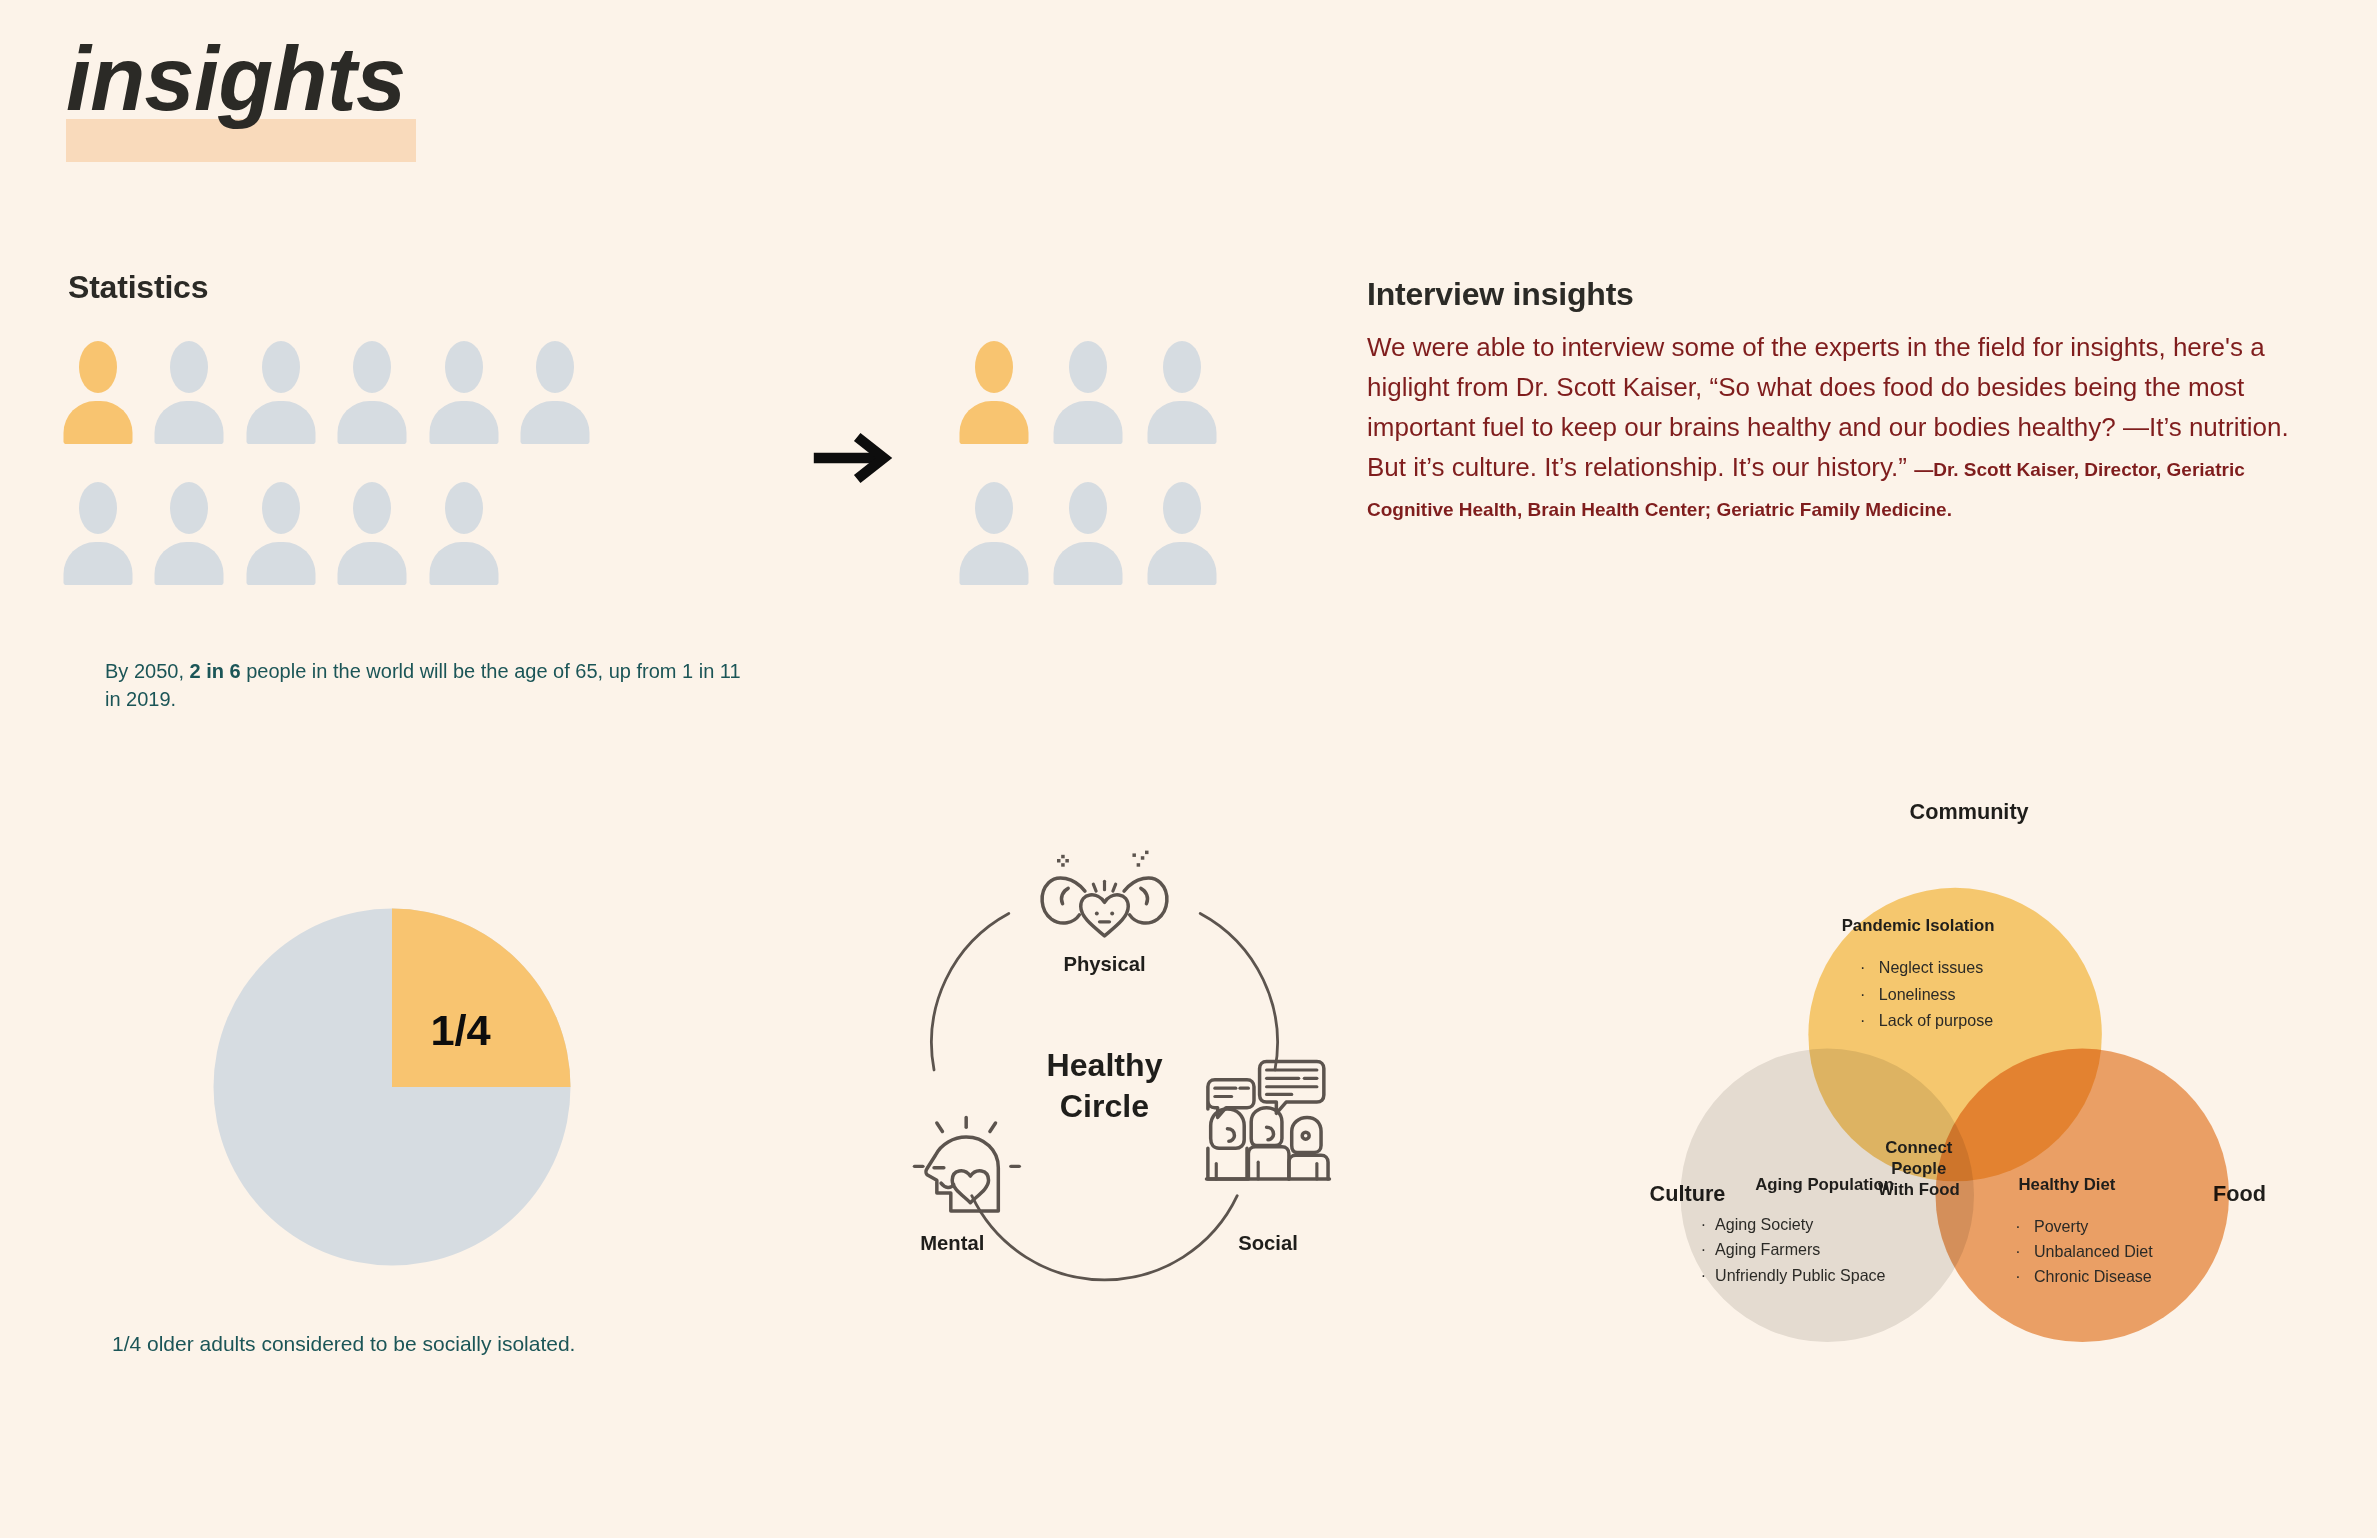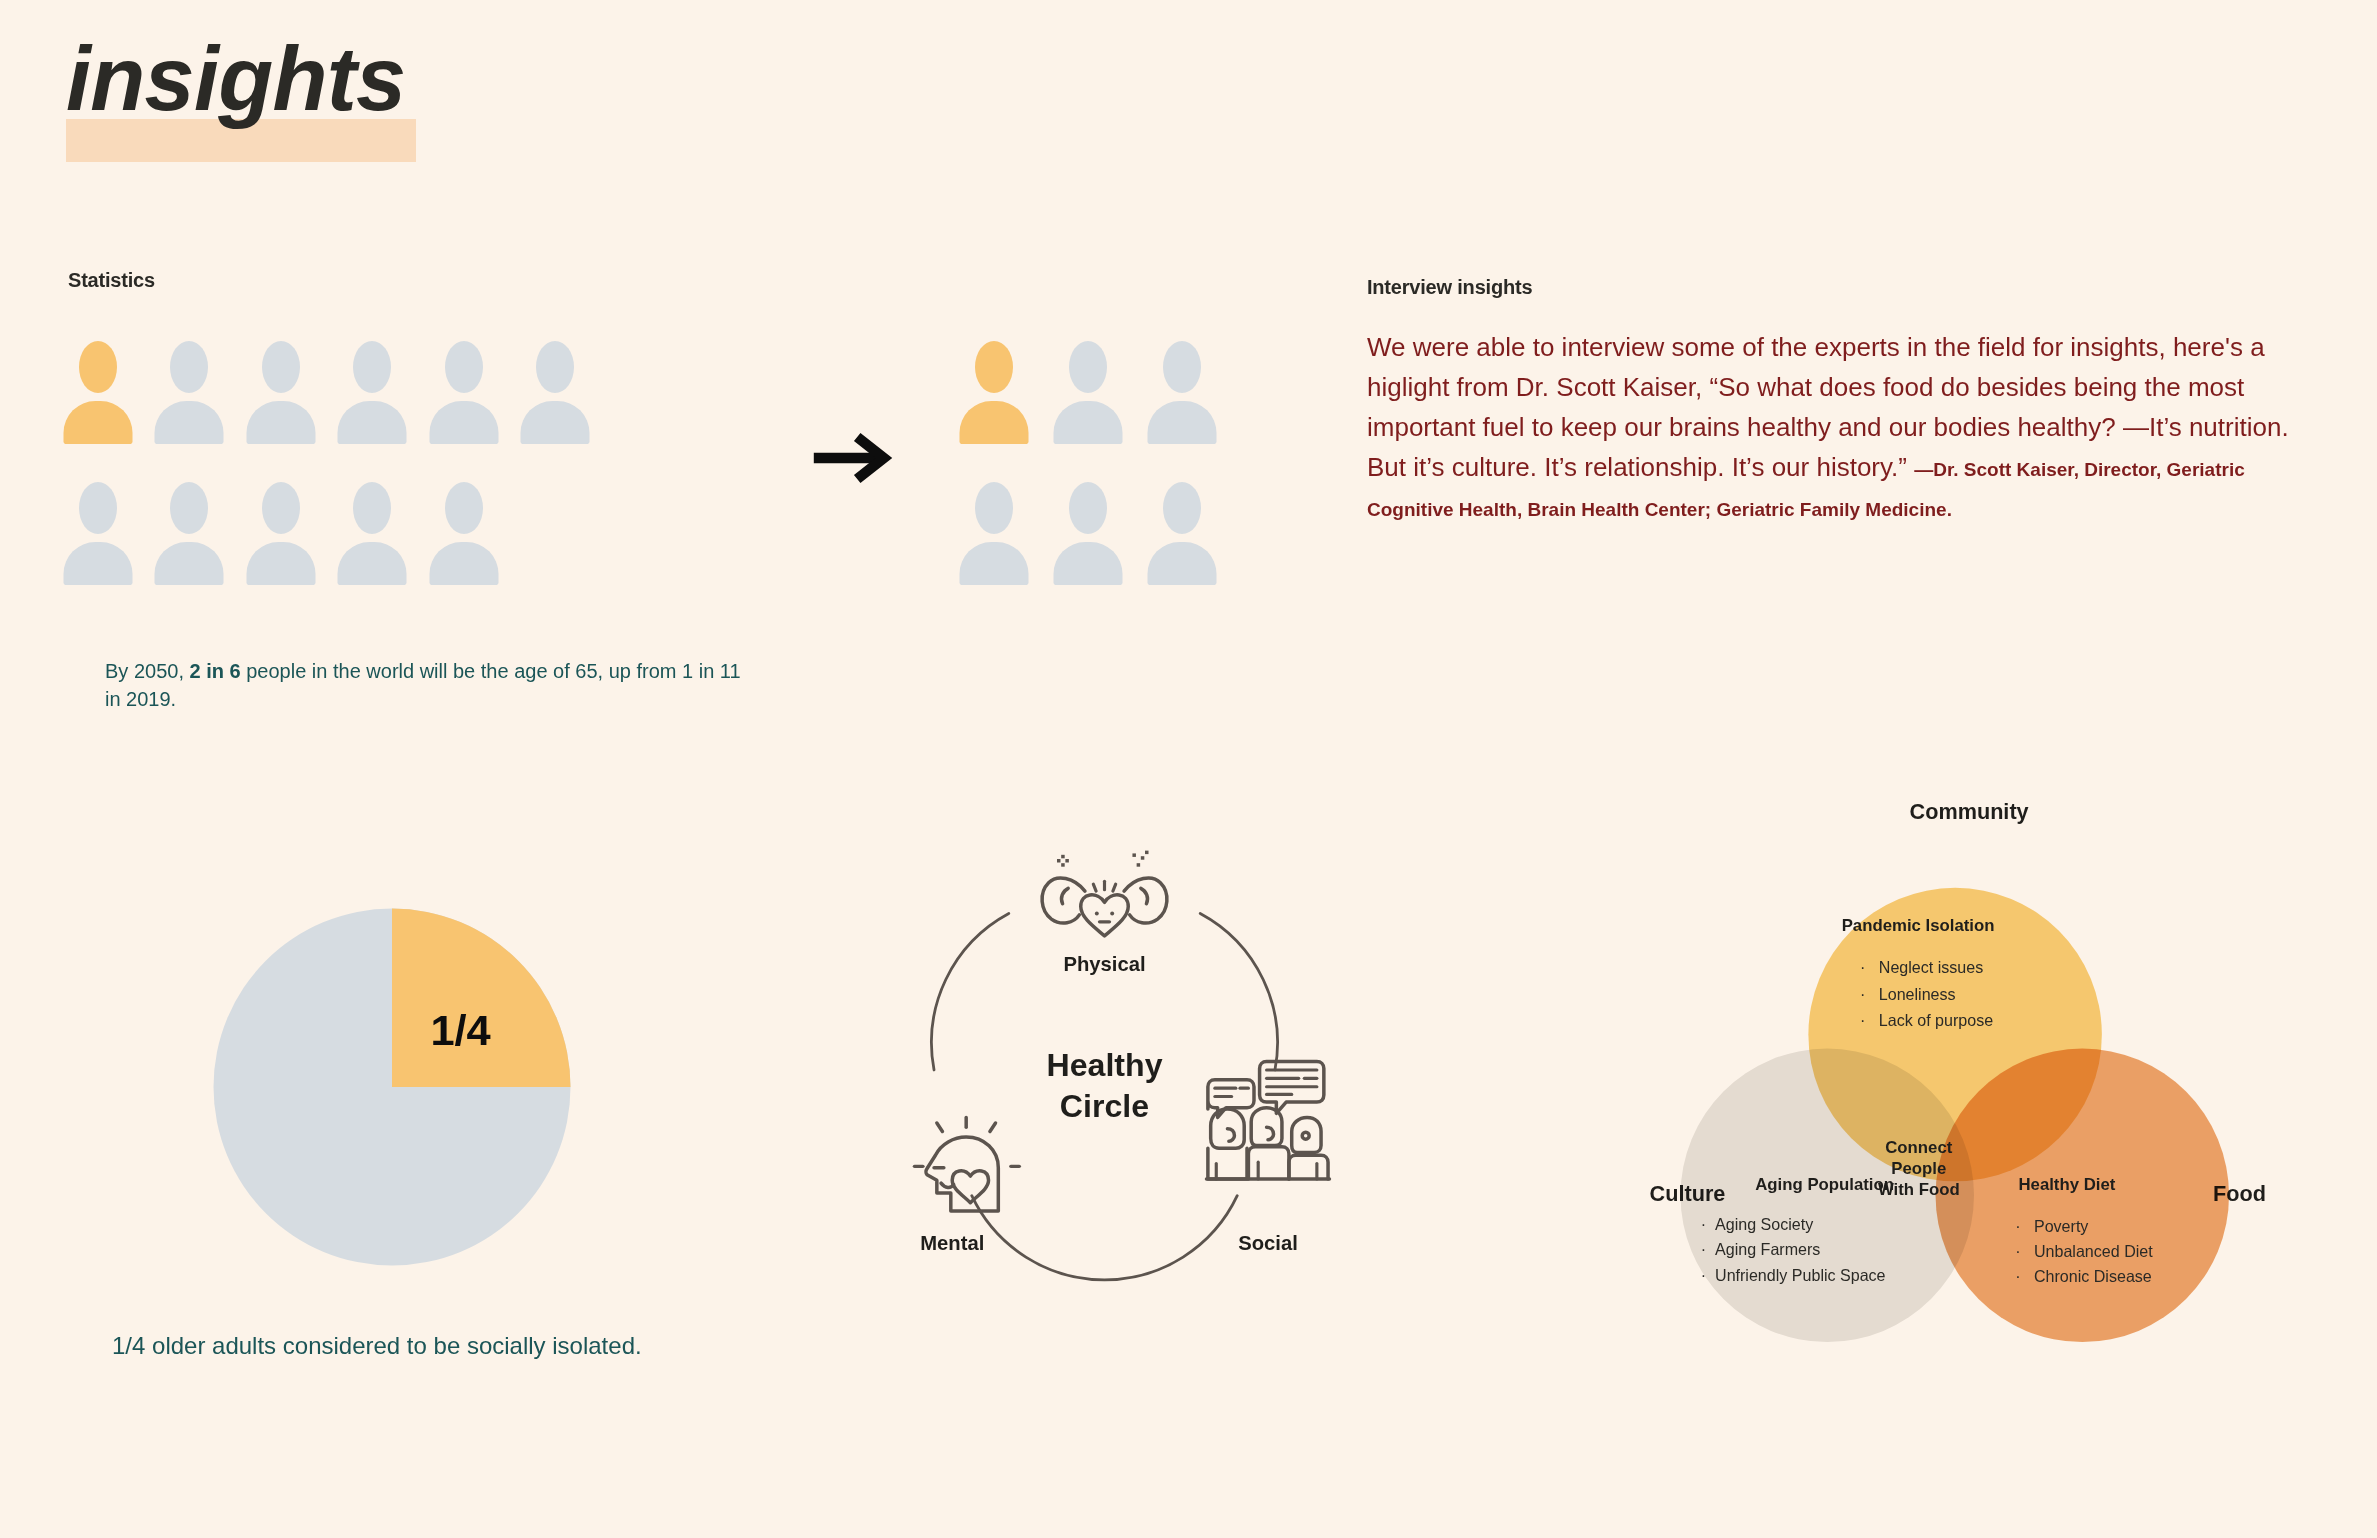--- a/index.html
+++ b/index.html
@@ -23,21 +23,21 @@
     font-family:Liberation Sans, sans-serif;
     font-style:italic;font-weight:700;
     font-size:90px;line-height:1;
     color:#2B2A26;
     letter-spacing:-0.7px;
   }
 
   
   .section-heading{
     position:absolute;
-    font-size:20px;font-weight:700;color:#2B2A26;
+    font-size:32px;font-weight:700;color:#2B2A26;
     letter-spacing:-0.2px;
   }
   #stats-heading{left:68px;top:269px;}
   #interview-heading{left:1367px;top:269px;margin-top:7px;}
 
   
   .people-group{position:absolute;}
   #people-left{left:65px;top:341px;}
   #people-right{left:961px;top:341px;}
   .people-row{display:flex;}
@@ -65,21 +65,21 @@
   
   #stats-arrow{position:absolute;left:811px;top:430px;}
 
   
   .caption{
     position:absolute;color:#1B5557;
     font-size:20px;line-height:1.42;font-weight:400;
   }
   #stats-caption{left:105px;top:657px;width:650px;}
   #stats-caption b{font-weight:700;}
-  #pie-caption{left:112px;top:1329px;width:629px;font-size:24px;}
+  #pie-caption{left:112px;top:1329px;width:629px;font-size:21px;}
 
   
   #interview-body{
     position:absolute;left:1367px;top:327px;width:958px;
     color:#7f1d1d;font-size:26px;line-height:1.54;
   }
   #interview-attrib{
     font-size:19px;font-weight:700;line-height:1.45;
   }
 

